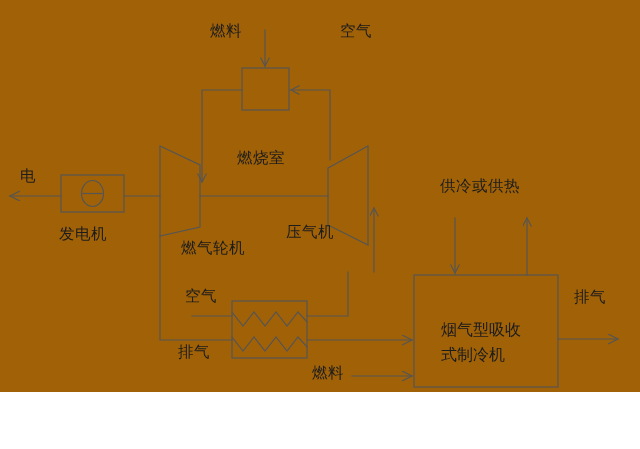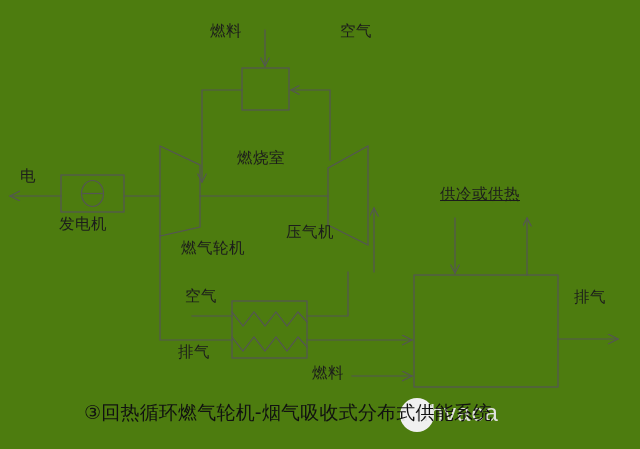--- a/index.html
+++ b/index.html
@@ -7,22 +7,22 @@
     margin: 0;
     padding: 0;
     background: #ffffff;
   }
   body {
     font-family: "DejaVu Sans", "Liberation Sans", sans-serif;
   }
   #canvas {
     position: relative;
     width: 640px;
-    height: 449px;
-    background: #4d7c0f;
+    height: 392px;
+    background: #a16207;
     overflow: hidden;
   }
   #diagram-svg {
     position: absolute;
     left: 0;
     top: 0;
     width: 640px;
     height: 449px;
   }
   .lbl {
@@ -144,34 +144,38 @@
   </svg>
 
   <div class="lbl lbl-16" style="left:210px; top:23px;">燃料</div>
 
   <div class="lbl lbl-16" style="left:340px; top:23px;">空气</div>
 
   <div class="lbl lbl-16" style="left:237px; top:114px;margin-top:36px;">燃烧室</div>
 
   <div class="lbl lbl-16" style="left:20px; top:168px;">电</div>
 
-  <div class="lbl lbl-16" style="left:59px; top:216px;">发电机</div>
+  <div class="lbl lbl-16" style="left:59px; top:226px;">发电机</div>
 
   <div class="lbl lbl-16" style="left:181px; top:240px;">燃气轮机</div>
 
   <div class="lbl lbl-16" style="left:286px; top:224px;">压气机</div>
 
   <div class="lbl lbl-16" style="left:185px; top:288px;">空气</div>
 
   <div class="lbl lbl-16" style="left:178px; top:344px;">排气</div>
 
   <div class="lbl lbl-16" style="left:312px; top:365px;">燃料</div>
 
-  <div class="lbl lbl-16" style="left:440px; top:186px;text-decoration:underline;">供冷或供热</div>
+  <div class="lbl lbl-16" style="left:440px; top:178px;">供冷或供热</div>
 
+  <div class="chiller-text">
+    <div>烟气型吸收</div>
+    <div>式制冷机</div>
+  </div>
 
   <div class="lbl lbl-16" style="left:574px; top:289px;">排气</div>
 
   <div class="watermark-logo"></div>
   <div class="watermark">: nhvaca</div>
 
   <div class="caption">③回热循环燃气轮机-烟气吸收式分布式供能系统</div>
 
 </div>
 

